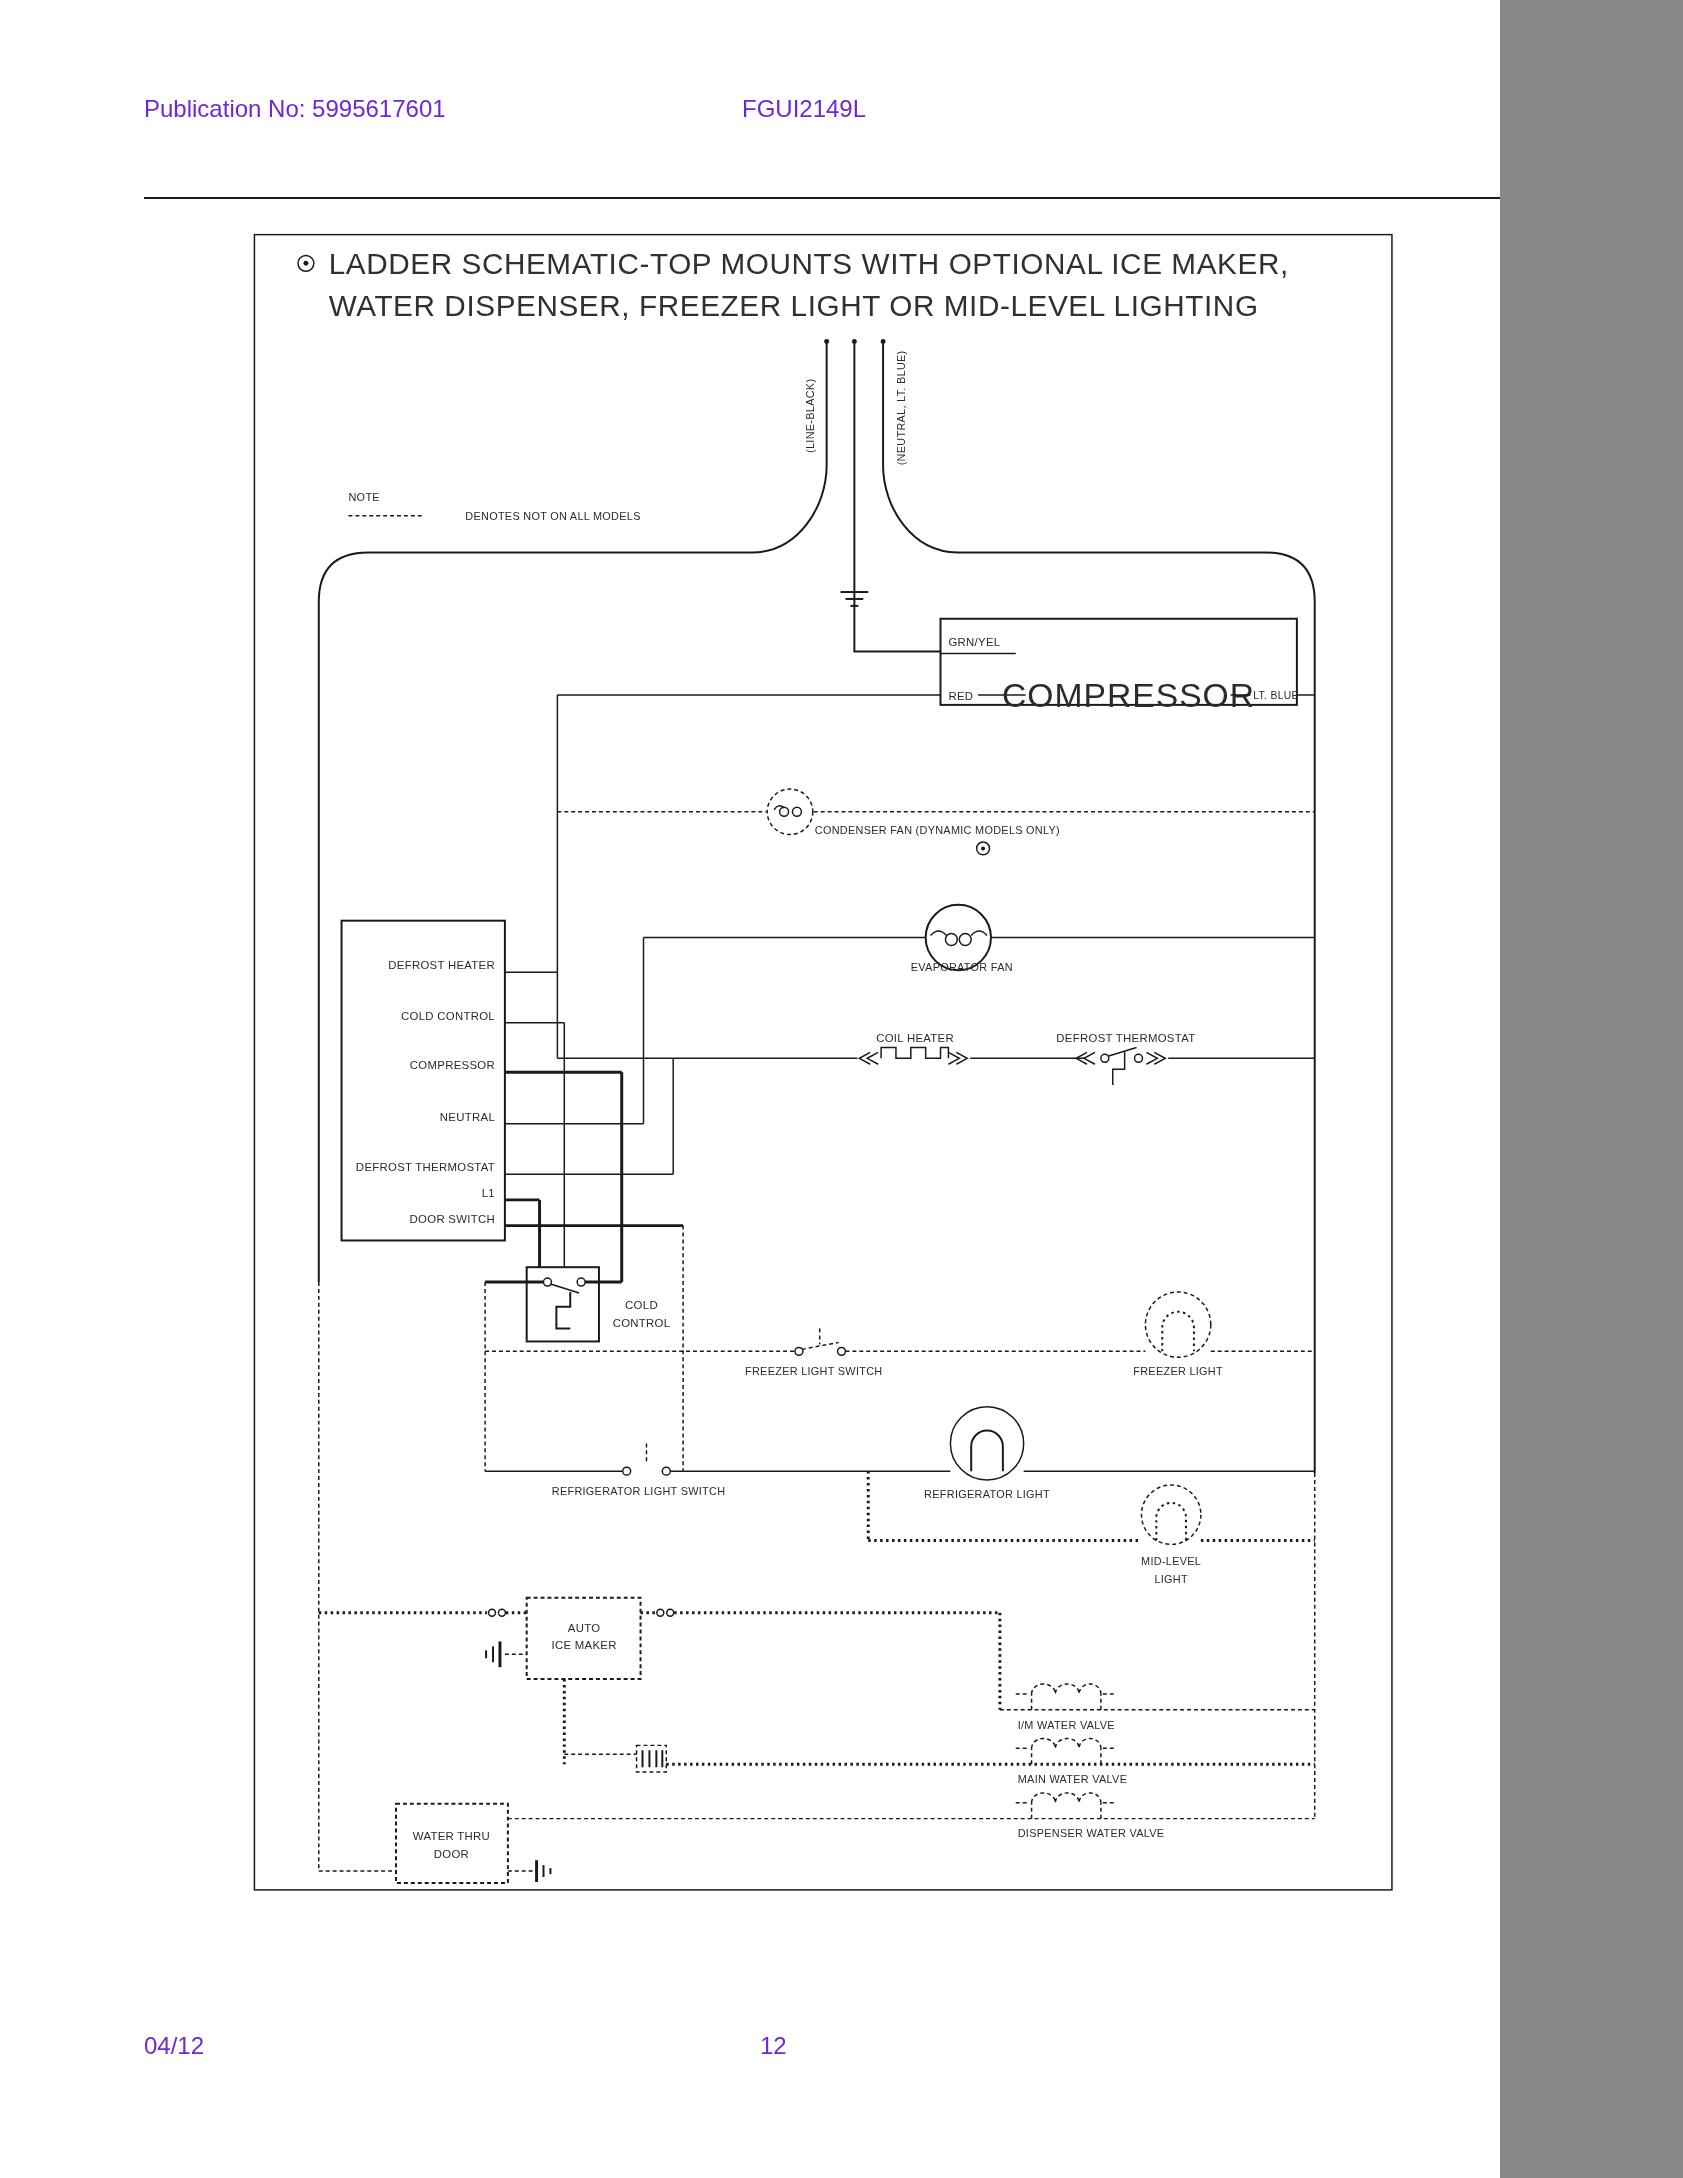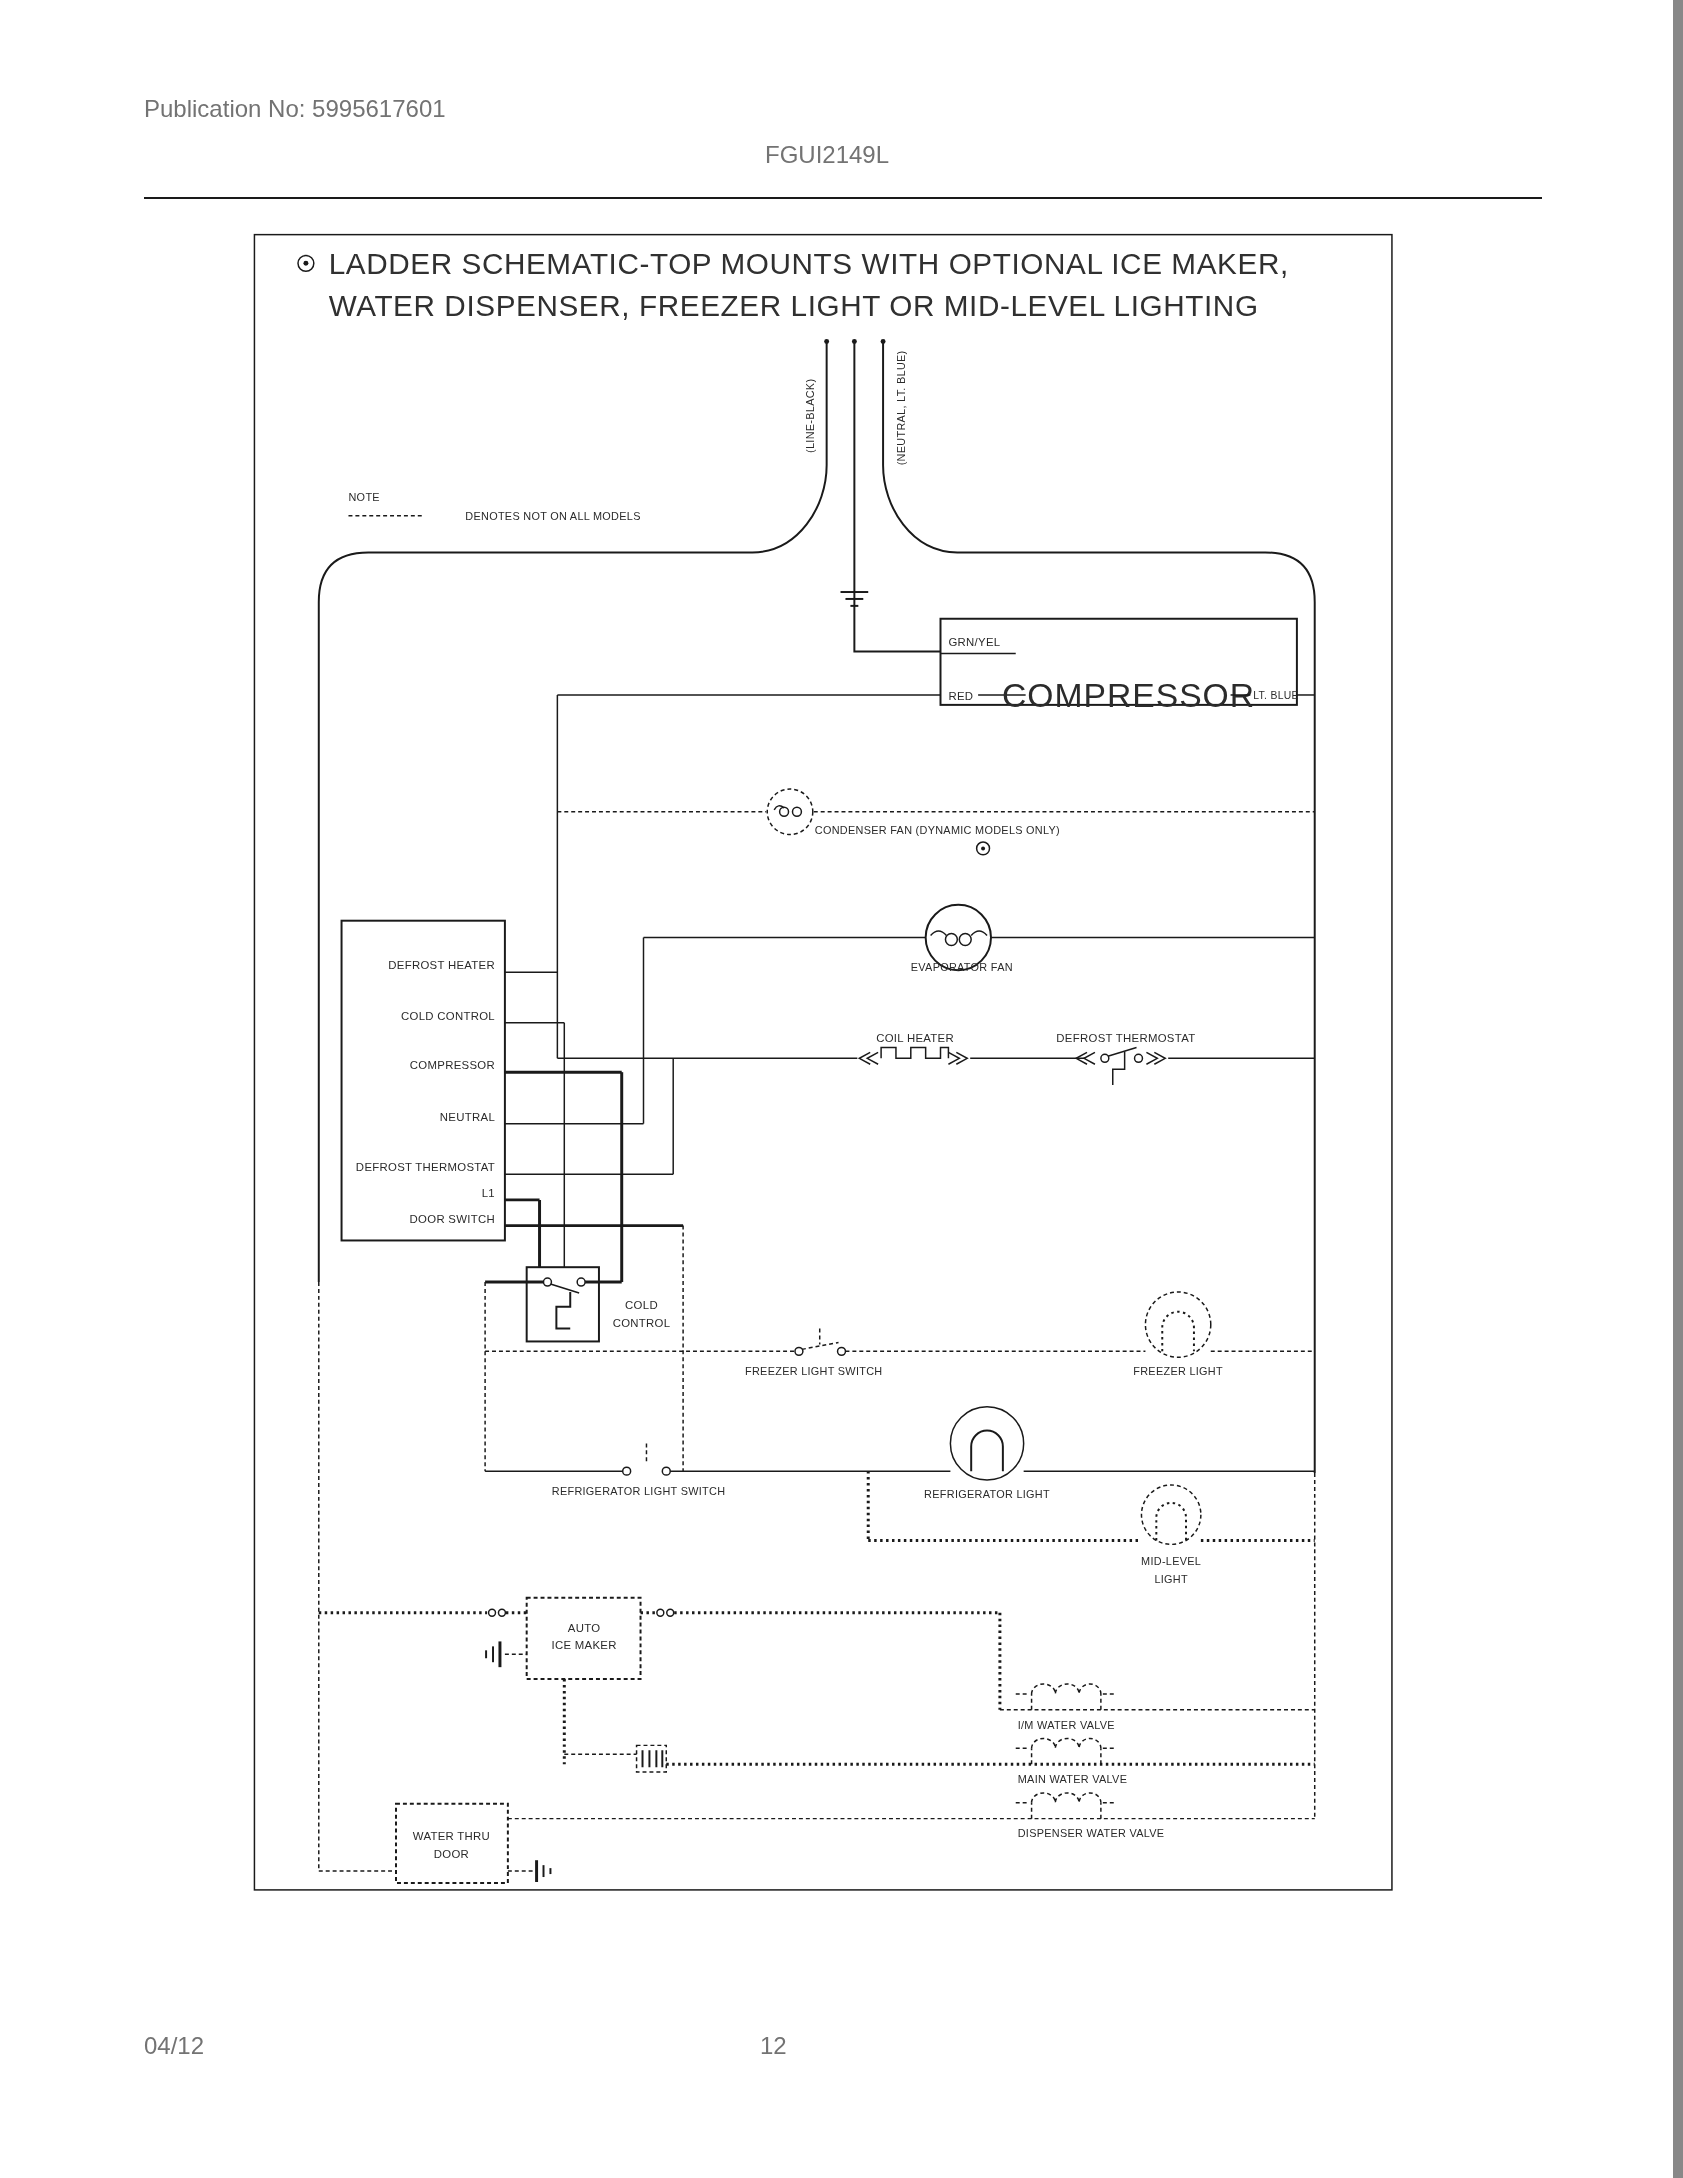--- a/index.html
+++ b/index.html
@@ -1,21 +1,21 @@
 <!DOCTYPE html>
 <html><head>
 <meta charset="utf-8">
 <style>
   html,body{margin:0;padding:0;background:#888;}
   #page{
-    position:relative;width:1673px;height:2178px;background:#ffffff;
-    font-family:"Liberation Sans", sans-serif;color:#737373;overflow:hidden;
+    position:relative;width:1500px;height:2178px;background:#ffffff;
+    font-family:"Liberation Sans", sans-serif;color:#6d28d9;overflow:hidden;
   }
   .hdr-left{position:absolute;left:144px;top:95px;font-size:24px;}
-  .hdr-model{position:absolute;left:765px;top:95px;font-size:24px;margin-top:46px;}
+  .hdr-model{position:absolute;left:742px;top:95px;font-size:24px;}
   .page-title{position:absolute;left:0;right:0;top:150px;text-align:center;font-size:27px;font-weight:bold;letter-spacing:0.5px;}
   .hdr-rule{position:absolute;left:144px;top:197px;width:1398px;height:2px;background:#1a1a1a;}
   .ftr-date{position:absolute;left:144px;top:2032px;font-size:24px;}
   .ftr-page{position:absolute;left:760px;top:2032px;font-size:24px;text-align:right;}
   svg{position:absolute;left:0;top:0;}
   svg text{fill:#2b2b2b;font-family:"Liberation Sans", sans-serif;letter-spacing:.3px;}
   .lbl{font-size:11.5px;}
   .sm{font-size:11px;}
   .big{font-size:34px;letter-spacing:1px;}
   .ttl{font-size:30px;letter-spacing:.6px;fill:#303030;}

